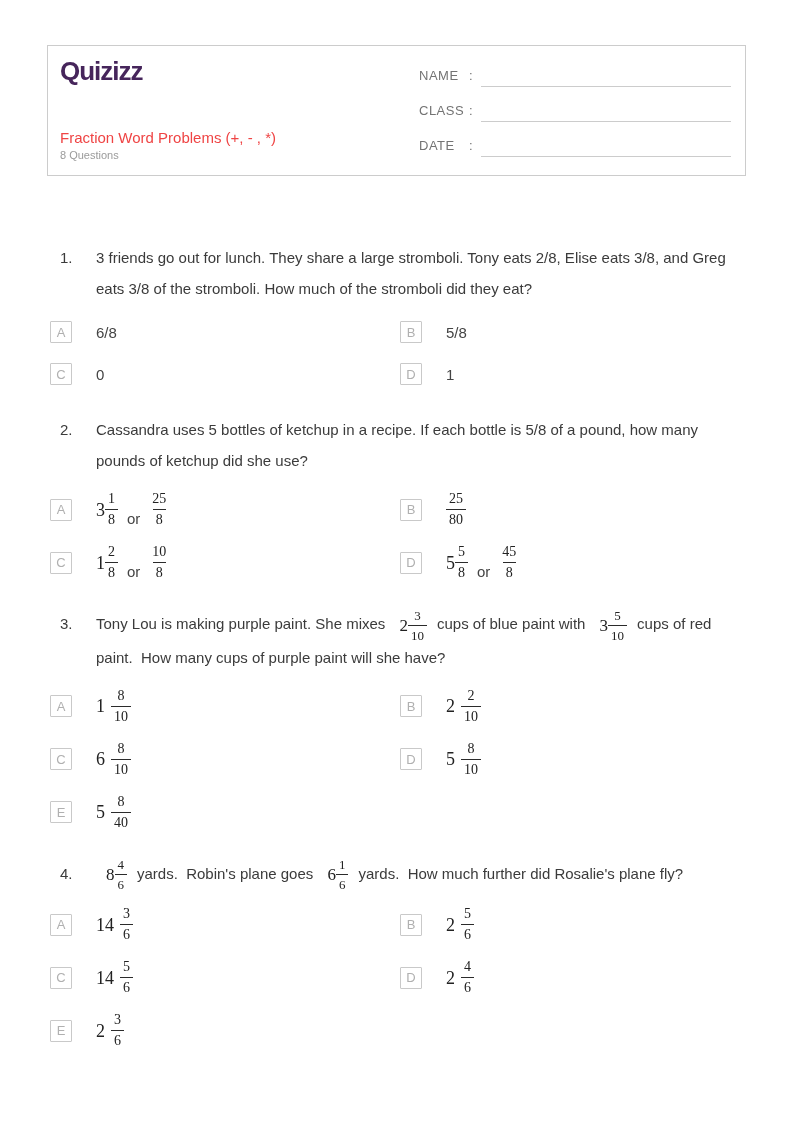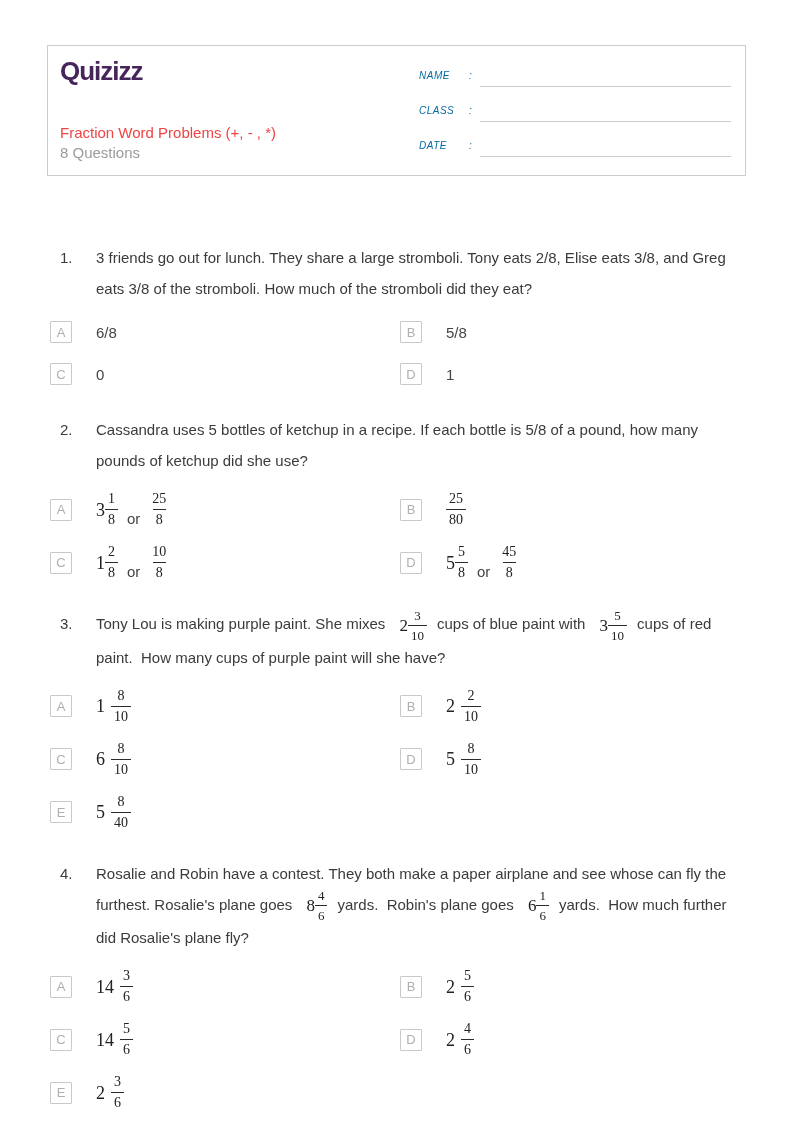--- a/index.html
+++ b/index.html
@@ -17,23 +17,23 @@
     border:1px solid #cccccc;
     display:flex;justify-content:space-between;
     padding:12px 14px 12px 12px;
   }
   .header-left{display:flex;flex-direction:column;justify-content:space-between;}
   .logo{
     color:#46255b;font-size:26px;font-weight:bold;
     letter-spacing:-1px;line-height:1;
   }
   .title{font-size:15px;color:#ef4444;line-height:1.25;}
-  .subtitle{font-size:15px;color:#9b9b9b;line-height:1.25;margin-top:2px;}
+  .subtitle{font-size:11px;color:#9b9b9b;line-height:1.25;margin-top:2px;}
   .header-right{width:312px;display:flex;flex-direction:column;justify-content:center;}
-  .field{display:flex;height:35px;font-size:10px;color:#0369a1;font-style:italic;}
+  .field{display:flex;height:35px;font-size:13px;color:#737373;}
   .field-label{line-height:35px;width:50px;letter-spacing:0.5px;}
   .field-colon{line-height:35px;}
   .field-line{flex:1;margin-left:8px;height:28px;border-bottom:1px solid #cccccc;}
 
   
   .question{margin-top:28px;}
   .question:first-child{margin-top:66px;}
   .q-row{display:flex;}
   .q-num{width:49px;box-sizing:border-box;padding-left:13px;font-size:15px;line-height:31px;flex:none;}
   .q-text{flex:1;font-size:15px;line-height:31px;color:#3b3b3b;}
@@ -282,21 +282,21 @@
                   <span class="den">40</span>
                 </span>
               </span>
             </span>
           </div>
         </div>
       </div>
       <div class="question">
         <div class="q-row">
           <div class="q-num">4.</div>
-          <div class="q-text"><span class="seg">Rosalie and Robin have a contest. They both make a paper airplane and see whose can fly the furthest. Rosalie's plane goes</span> <span class="mixed">
+          <div class="q-text"> <span class="mixed">
               <span class="whole">8</span>
               <span class="frac">
                 <span class="num">4</span>
                 <span class="den">6</span>
               </span>
             </span><span class="seg">yards.&nbsp; Robin's plane goes</span> <span class="mixed">
               <span class="whole">6</span>
               <span class="frac">
                 <span class="num">1</span>
                 <span class="den">6</span>

